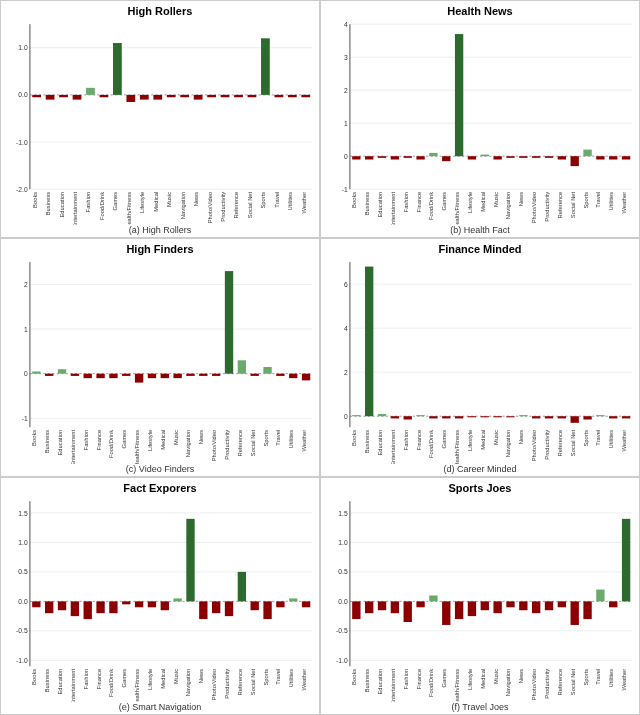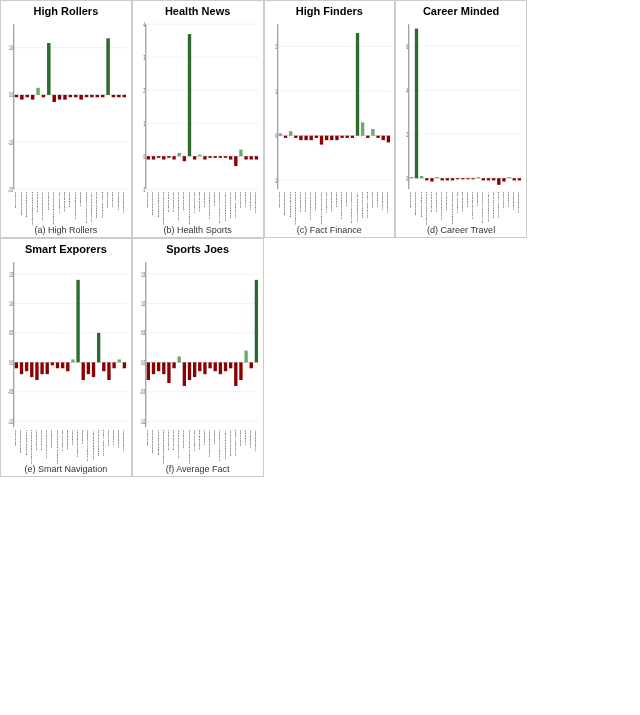--- a/index.html
+++ b/index.html
@@ -5,23 +5,23 @@
     * { box-sizing: border-box; margin: 0; padding: 0; }
     body {
       width: 640px;
       height: 715px;
       background: white;
       font-family: Arial, sans-serif;
       overflow: hidden;
     }
     .grid {
       display: grid;
-      grid-template-columns: 1fr 1fr 1fr 1fr;
+      grid-template-columns: 1fr 1fr;
       grid-template-rows: 1fr 1fr 1fr;
-      width: 527px;
+      width: 640px;
       height: 715px;
     }
     .panel {
       border: 1px solid #ccc;
       display: flex;
       flex-direction: column;
       align-items: center;
       padding: 4px 2px 2px 2px;
       position: relative;
     }
@@ -153,21 +153,21 @@
           <rect x="232.18636363636364" y="101.28" width="7.445454545454546" height="5.12" fill="#6aaa6a"></rect>
           <text x="235.9090909090909" y="134" font-size="4.5" fill="#333" text-anchor="end" transform="rotate(-90, 235.9090909090909, 134)">Sports</text>
           <rect x="243.6409090909091" y="106.4" width="7.445454545454546" height="2.56" fill="#8b0000"></rect>
           <text x="247.36363636363637" y="134" font-size="4.5" fill="#333" text-anchor="end" transform="rotate(-90, 247.36363636363637, 134)">Travel</text>
           <rect x="255.09545454545454" y="106.4" width="7.445454545454546" height="2.56" fill="#8b0000"></rect>
           <text x="258.8181818181818" y="134" font-size="4.5" fill="#333" text-anchor="end" transform="rotate(-90, 258.8181818181818, 134)">Utilities</text>
           <rect x="266.55" y="106.4" width="7.445454545454546" height="2.56" fill="#8b0000"></rect>
           <text x="270.2727272727273" y="134" font-size="4.5" fill="#333" text-anchor="end" transform="rotate(-90, 270.2727272727273, 134)">Weather</text>
           <line x1="24" x2="24" y1="4" y2="132" stroke="#333" stroke-width="0.7"></line>
         </svg></div>
-      <div class="panel-caption">(b) Health Sports</div>
+      <div class="panel-caption">(b) Health Fact</div>
     </div>
     <div class="panel">
       <div class="panel-title">High Finders</div>
       <div style="flex: 1 1 0%; width: 100%; position: relative;"><svg viewBox="0 0 280 160" preserveAspectRatio="none" style="width: 100%; height: 100%;">
           <text x="22" y="23.29729729729729" text-anchor="end" font-size="6" fill="#333">2</text>
           <line x1="24" x2="276" y1="21.29729729729729" y2="21.29729729729729" stroke="#ccc" stroke-width="0.3"></line>
           <text x="22" y="57.89189189189189" text-anchor="end" font-size="6" fill="#333">1</text>
           <line x1="24" x2="276" y1="55.89189189189189" y2="55.89189189189189" stroke="#ccc" stroke-width="0.3"></line>
           <text x="22" y="92.48648648648648" text-anchor="end" font-size="6" fill="#333">0</text>
           <line x1="24" x2="276" y1="90.48648648648648" y2="90.48648648648648" stroke="#888" stroke-dasharray="2,2" stroke-width="0.7"></line>
@@ -212,24 +212,24 @@
           <rect x="232.18636363636364" y="85.29729729729729" width="7.445454545454546" height="5.189189189189189" fill="#6aaa6a"></rect>
           <text x="235.9090909090909" y="134" font-size="4.5" fill="#333" text-anchor="end" transform="rotate(-90, 235.9090909090909, 134)">Sports</text>
           <rect x="243.6409090909091" y="90.48648648648648" width="7.445454545454546" height="1.7297297297297298" fill="#8b0000"></rect>
           <text x="247.36363636363637" y="134" font-size="4.5" fill="#333" text-anchor="end" transform="rotate(-90, 247.36363636363637, 134)">Travel</text>
           <rect x="255.09545454545454" y="90.48648648648648" width="7.445454545454546" height="3.4594594594594597" fill="#8b0000"></rect>
           <text x="258.8181818181818" y="134" font-size="4.5" fill="#333" text-anchor="end" transform="rotate(-90, 258.8181818181818, 134)">Utilities</text>
           <rect x="266.55" y="90.48648648648648" width="7.445454545454546" height="5.189189189189189" fill="#8b0000"></rect>
           <text x="270.2727272727273" y="134" font-size="4.5" fill="#333" text-anchor="end" transform="rotate(-90, 270.2727272727273, 134)">Weather</text>
           <line x1="24" x2="24" y1="4" y2="132" stroke="#333" stroke-width="0.7"></line>
         </svg></div>
-      <div class="panel-caption">(c) Fact Finance</div>
+      <div class="panel-caption">(c) Video Finders</div>
     </div>
     <div class="panel">
-      <div class="panel-title">Career Minded</div>
+      <div class="panel-title">Finance Minded</div>
       <div style="flex: 1 1 0%; width: 100%; position: relative;"><svg viewBox="0 0 280 160" preserveAspectRatio="none" style="width: 100%; height: 100%;">
           <text x="22" y="23.066666666666663" text-anchor="end" font-size="6" fill="#333">6</text>
           <line x1="24" x2="276" y1="21.066666666666663" y2="21.066666666666663" stroke="#ccc" stroke-width="0.3"></line>
           <text x="22" y="57.2" text-anchor="end" font-size="6" fill="#333">4</text>
           <line x1="24" x2="276" y1="55.2" y2="55.2" stroke="#ccc" stroke-width="0.3"></line>
           <text x="22" y="91.33333333333334" text-anchor="end" font-size="6" fill="#333">2</text>
           <line x1="24" x2="276" y1="89.33333333333334" y2="89.33333333333334" stroke="#ccc" stroke-width="0.3"></line>
           <text x="22" y="125.46666666666667" text-anchor="end" font-size="6" fill="#333">0</text>
           <line x1="24" x2="276" y1="123.46666666666667" y2="123.46666666666667" stroke="#888" stroke-dasharray="2,2" stroke-width="0.7"></line>
           <rect x="26.004545454545454" y="122.61333333333333" width="7.445454545454546" height="0.8533333333333334" fill="#6aaa6a"></rect>
@@ -271,24 +271,24 @@
           <rect x="232.18636363636364" y="123.46666666666667" width="7.445454545454546" height="2.56" fill="#8b0000"></rect>
           <text x="235.9090909090909" y="134" font-size="4.5" fill="#333" text-anchor="end" transform="rotate(-90, 235.9090909090909, 134)">Sports</text>
           <rect x="243.6409090909091" y="122.61333333333333" width="7.445454545454546" height="0.8533333333333334" fill="#6aaa6a"></rect>
           <text x="247.36363636363637" y="134" font-size="4.5" fill="#333" text-anchor="end" transform="rotate(-90, 247.36363636363637, 134)">Travel</text>
           <rect x="255.09545454545454" y="123.46666666666667" width="7.445454545454546" height="1.7066666666666668" fill="#8b0000"></rect>
           <text x="258.8181818181818" y="134" font-size="4.5" fill="#333" text-anchor="end" transform="rotate(-90, 258.8181818181818, 134)">Utilities</text>
           <rect x="266.55" y="123.46666666666667" width="7.445454545454546" height="1.7066666666666668" fill="#8b0000"></rect>
           <text x="270.2727272727273" y="134" font-size="4.5" fill="#333" text-anchor="end" transform="rotate(-90, 270.2727272727273, 134)">Weather</text>
           <line x1="24" x2="24" y1="4" y2="132" stroke="#333" stroke-width="0.7"></line>
         </svg></div>
-      <div class="panel-caption">(d) Career Travel</div>
+      <div class="panel-caption">(d) Career Minded</div>
     </div>
     <div class="panel">
-      <div class="panel-title">Smart Exporers</div>
+      <div class="panel-title">Fact Exporers</div>
       <div style="flex: 1 1 0%; width: 100%; position: relative;"><svg viewBox="0 0 280 160" preserveAspectRatio="none" style="width: 100%; height: 100%;">
           <text x="22" y="15.142857142857125" text-anchor="end" font-size="6" fill="#333">1.5</text>
           <line x1="24" x2="276" y1="13.142857142857125" y2="13.142857142857125" stroke="#ccc" stroke-width="0.3"></line>
           <text x="22" y="37.999999999999986" text-anchor="end" font-size="6" fill="#333">1.0</text>
           <line x1="24" x2="276" y1="35.999999999999986" y2="35.999999999999986" stroke="#ccc" stroke-width="0.3"></line>
           <text x="22" y="60.85714285714285" text-anchor="end" font-size="6" fill="#333">0.5</text>
           <line x1="24" x2="276" y1="58.85714285714285" y2="58.85714285714285" stroke="#ccc" stroke-width="0.3"></line>
           <text x="22" y="83.71428571428571" text-anchor="end" font-size="6" fill="#333">0.0</text>
           <line x1="24" x2="276" y1="81.71428571428571" y2="81.71428571428571" stroke="#888" stroke-dasharray="2,2" stroke-width="0.7"></line>
           <text x="22" y="106.57142857142857" text-anchor="end" font-size="6" fill="#333">-0.5</text>
@@ -397,15 +397,15 @@
           <rect x="232.18636363636364" y="81.71428571428571" width="7.445454545454546" height="13.714285714285715" fill="#8b0000"></rect>
           <text x="235.9090909090909" y="134" font-size="4.5" fill="#333" text-anchor="end" transform="rotate(-90, 235.9090909090909, 134)">Sports</text>
           <rect x="243.6409090909091" y="72.57142857142857" width="7.445454545454546" height="9.142857142857144" fill="#6aaa6a"></rect>
           <text x="247.36363636363637" y="134" font-size="4.5" fill="#333" text-anchor="end" transform="rotate(-90, 247.36363636363637, 134)">Travel</text>
           <rect x="255.09545454545454" y="81.71428571428571" width="7.445454545454546" height="4.571428571428572" fill="#8b0000"></rect>
           <text x="258.8181818181818" y="134" font-size="4.5" fill="#333" text-anchor="end" transform="rotate(-90, 258.8181818181818, 134)">Utilities</text>
           <rect x="266.55" y="17.714285714285708" width="7.445454545454546" height="64" fill="#2d6a2d"></rect>
           <text x="270.2727272727273" y="134" font-size="4.5" fill="#333" text-anchor="end" transform="rotate(-90, 270.2727272727273, 134)">Weather</text>
           <line x1="24" x2="24" y1="4" y2="132" stroke="#333" stroke-width="0.7"></line>
         </svg></div>
-      <div class="panel-caption">(f) Average Fact</div>
+      <div class="panel-caption">(f) Travel Joes</div>
     </div>
   </div>
 
 </body></html>

